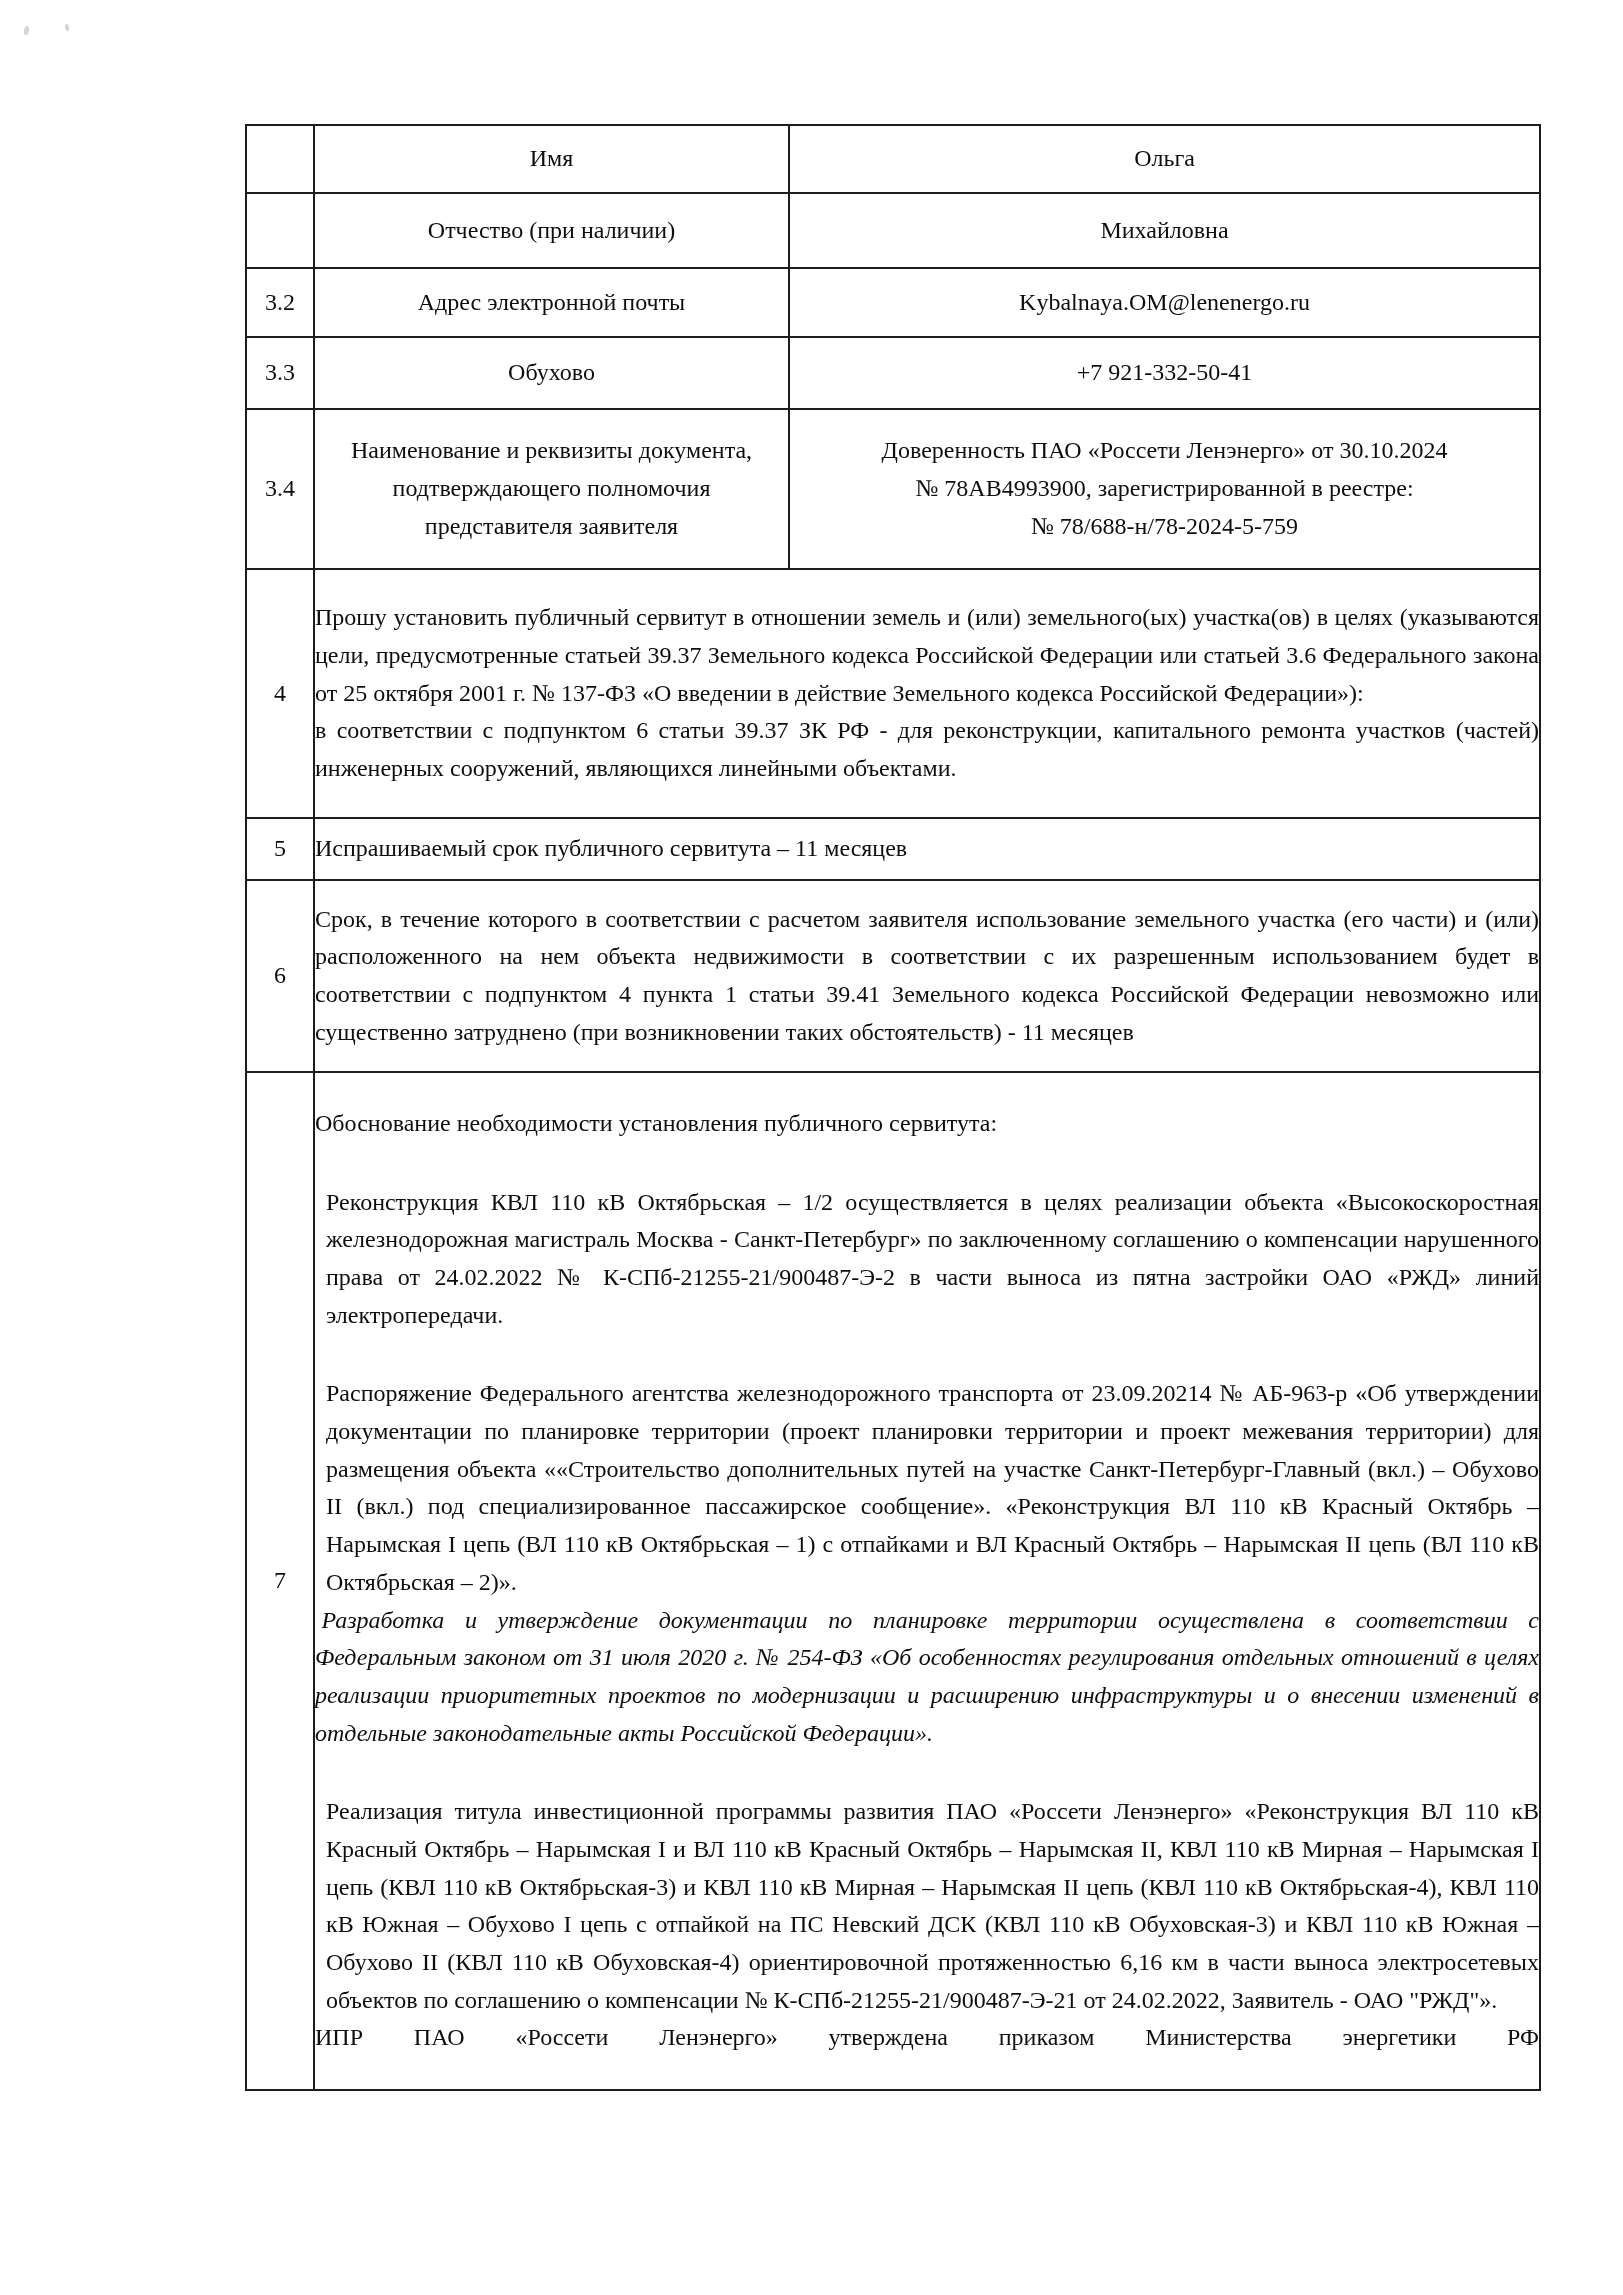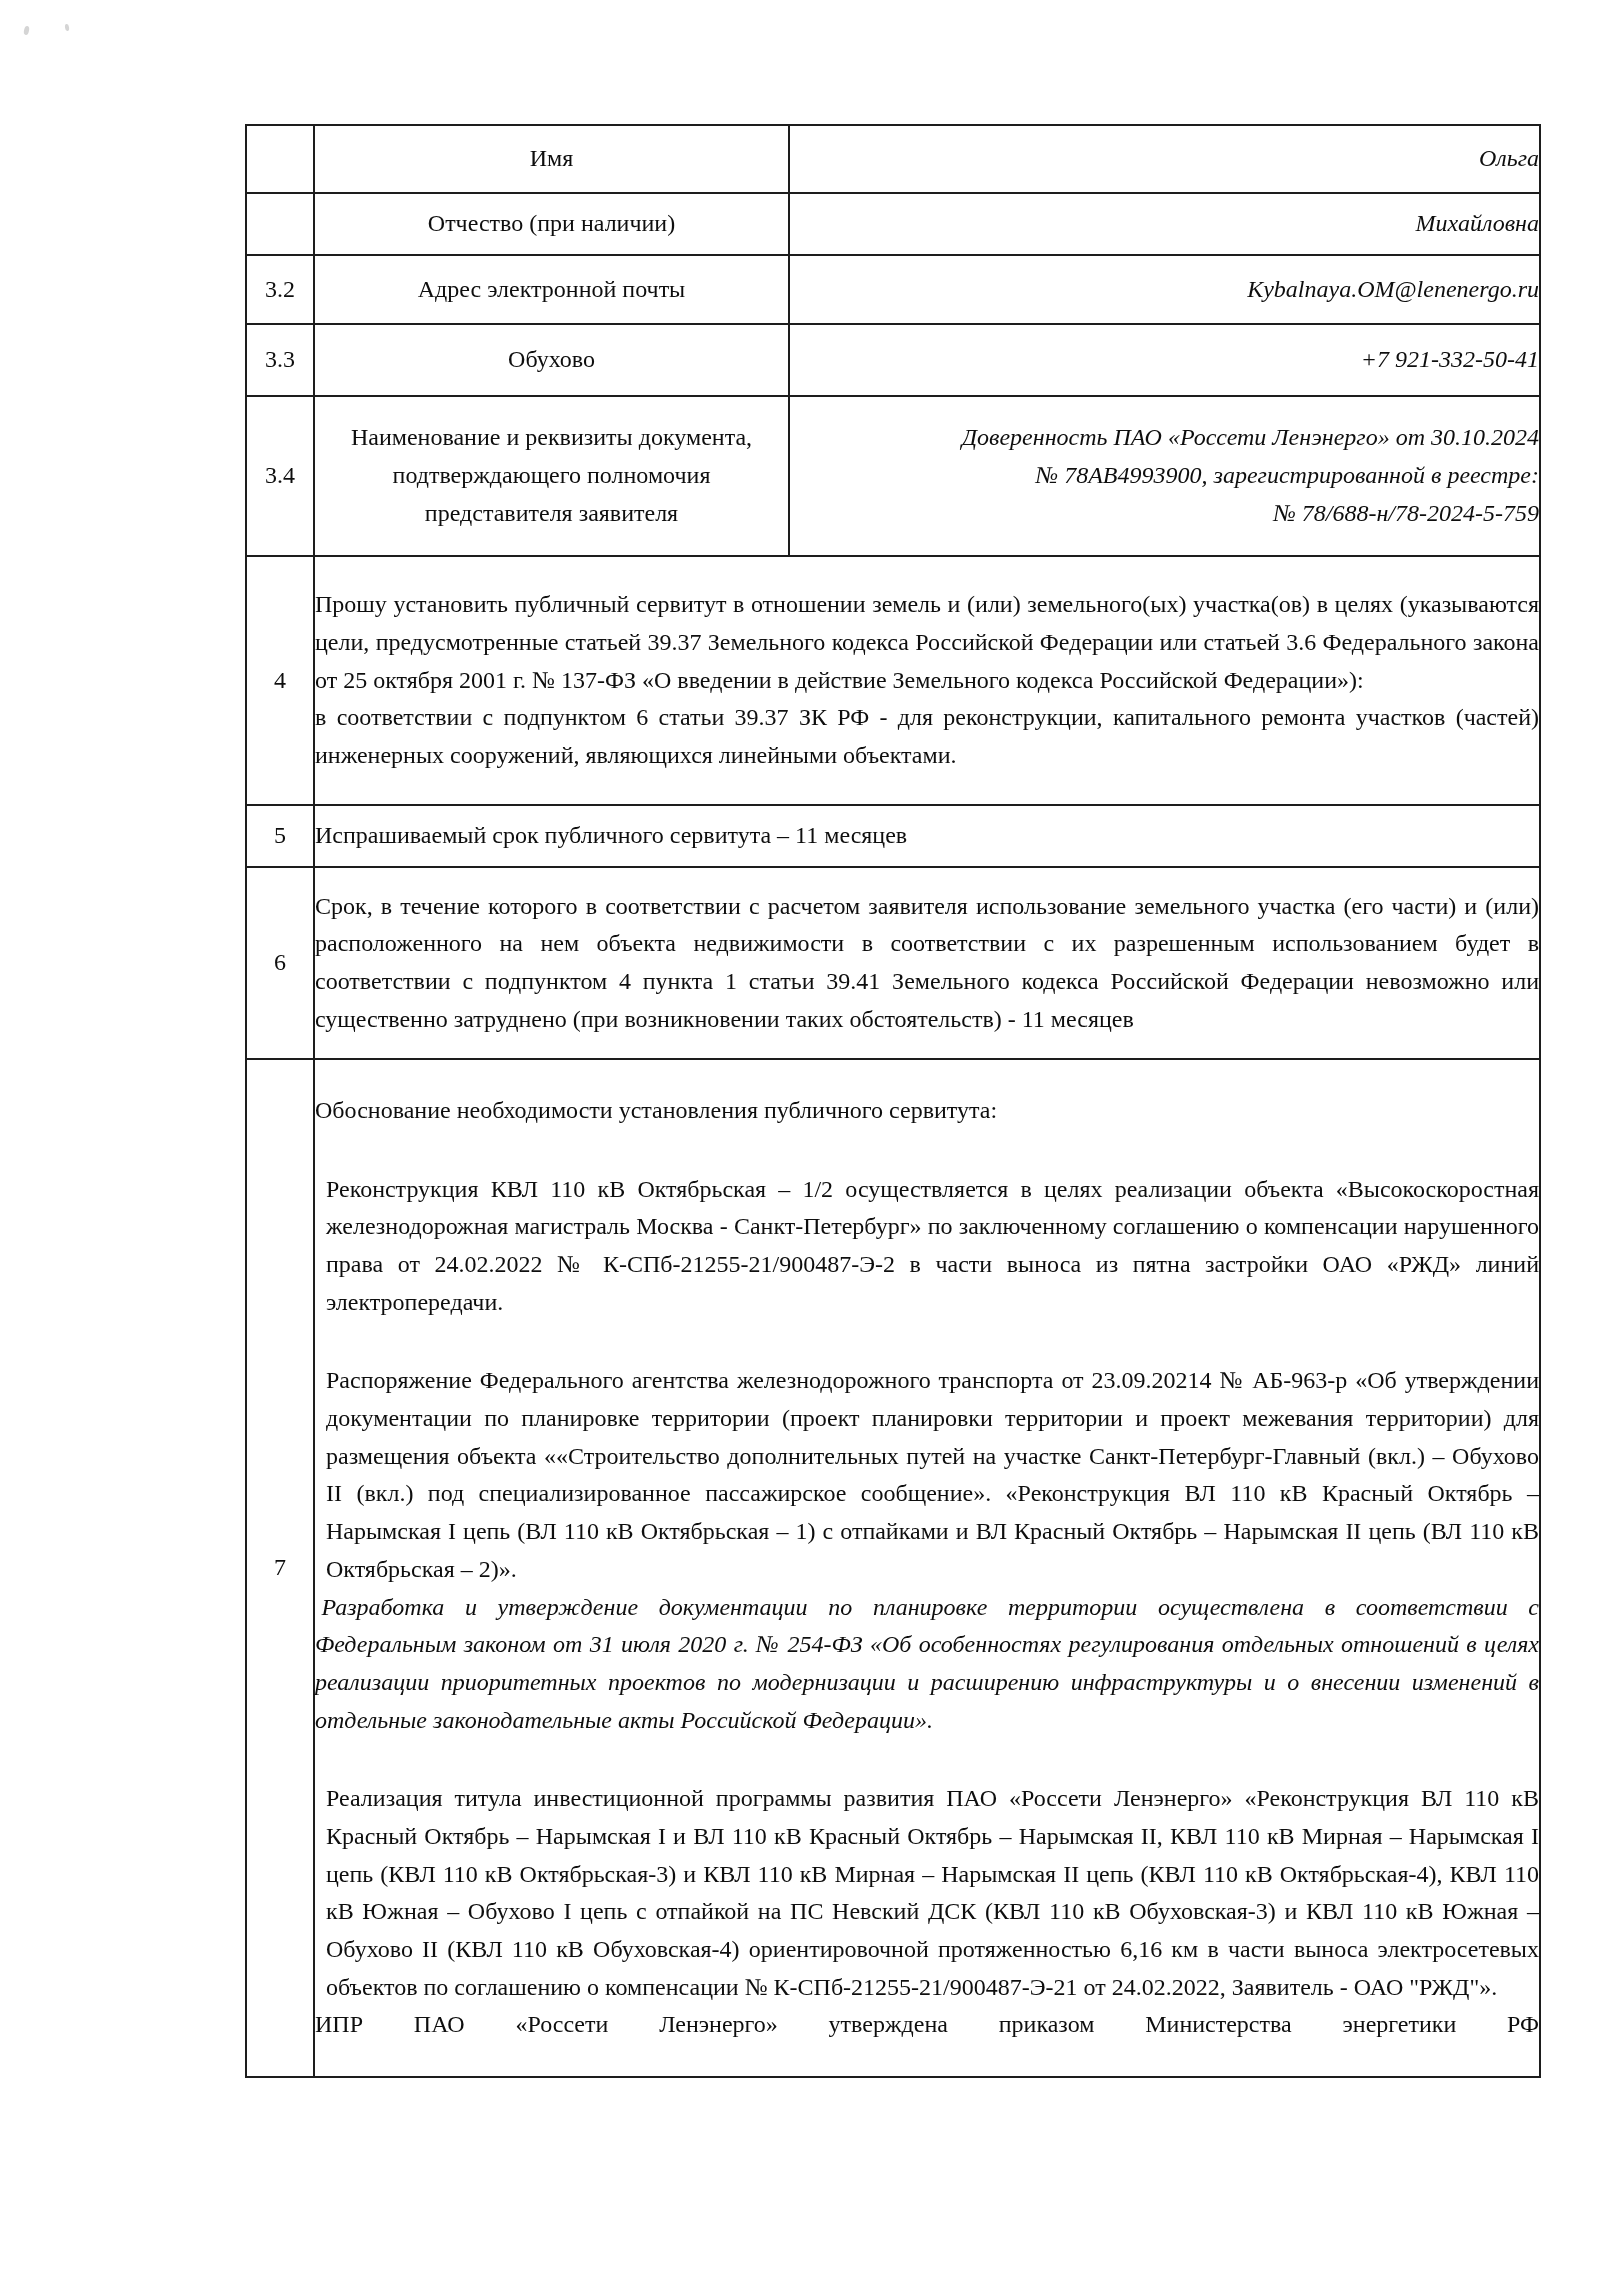--- a/index.html
+++ b/index.html
@@ -61,42 +61,41 @@
     padding: 6.5px 10.5px;
   }
   .label-small {
     font-size: 20px;
     line-height: 1.5;
     vertical-align: top;
     padding-top: 13px;
     border-radius: 17px;
   }
   .value-cell {
-    text-align: right;
+    text-align: center;
     padding: 6.5px 11.8px 6.5px 10.5px;
-    font-style: italic;
   }
   .value-top {
     vertical-align: top;
     padding-top: 9.2px;
   }
   .preline { white-space: pre-line; }
 
   .body-cell {
     vertical-align: top;
     text-align: justify;
     padding: 9.2px 10.5px 9.2px 9.2px;
     margin-top: 12px;
   }
   .body-cell p {
     margin: 0;
     text-align: justify;
   }
   .row1 { height: 68px; }
-  .row2 { height: 62px; }
+  .row2 { height: 75px; }
   .row3 { height: 69px; }
   .row4 { height: 72px; }
   .row5 { height: 160px; }
   .row6 { height: 249px; }
   .row7 { height: 62px; }
   .row8 { height: 192px; }
   .row9 { height: 1018px; }
 
   .gap-before { margin-top: 41px !important; padding-left: 11px; }
   .indent-sm { text-indent: 6.5px; font-style: italic; }

